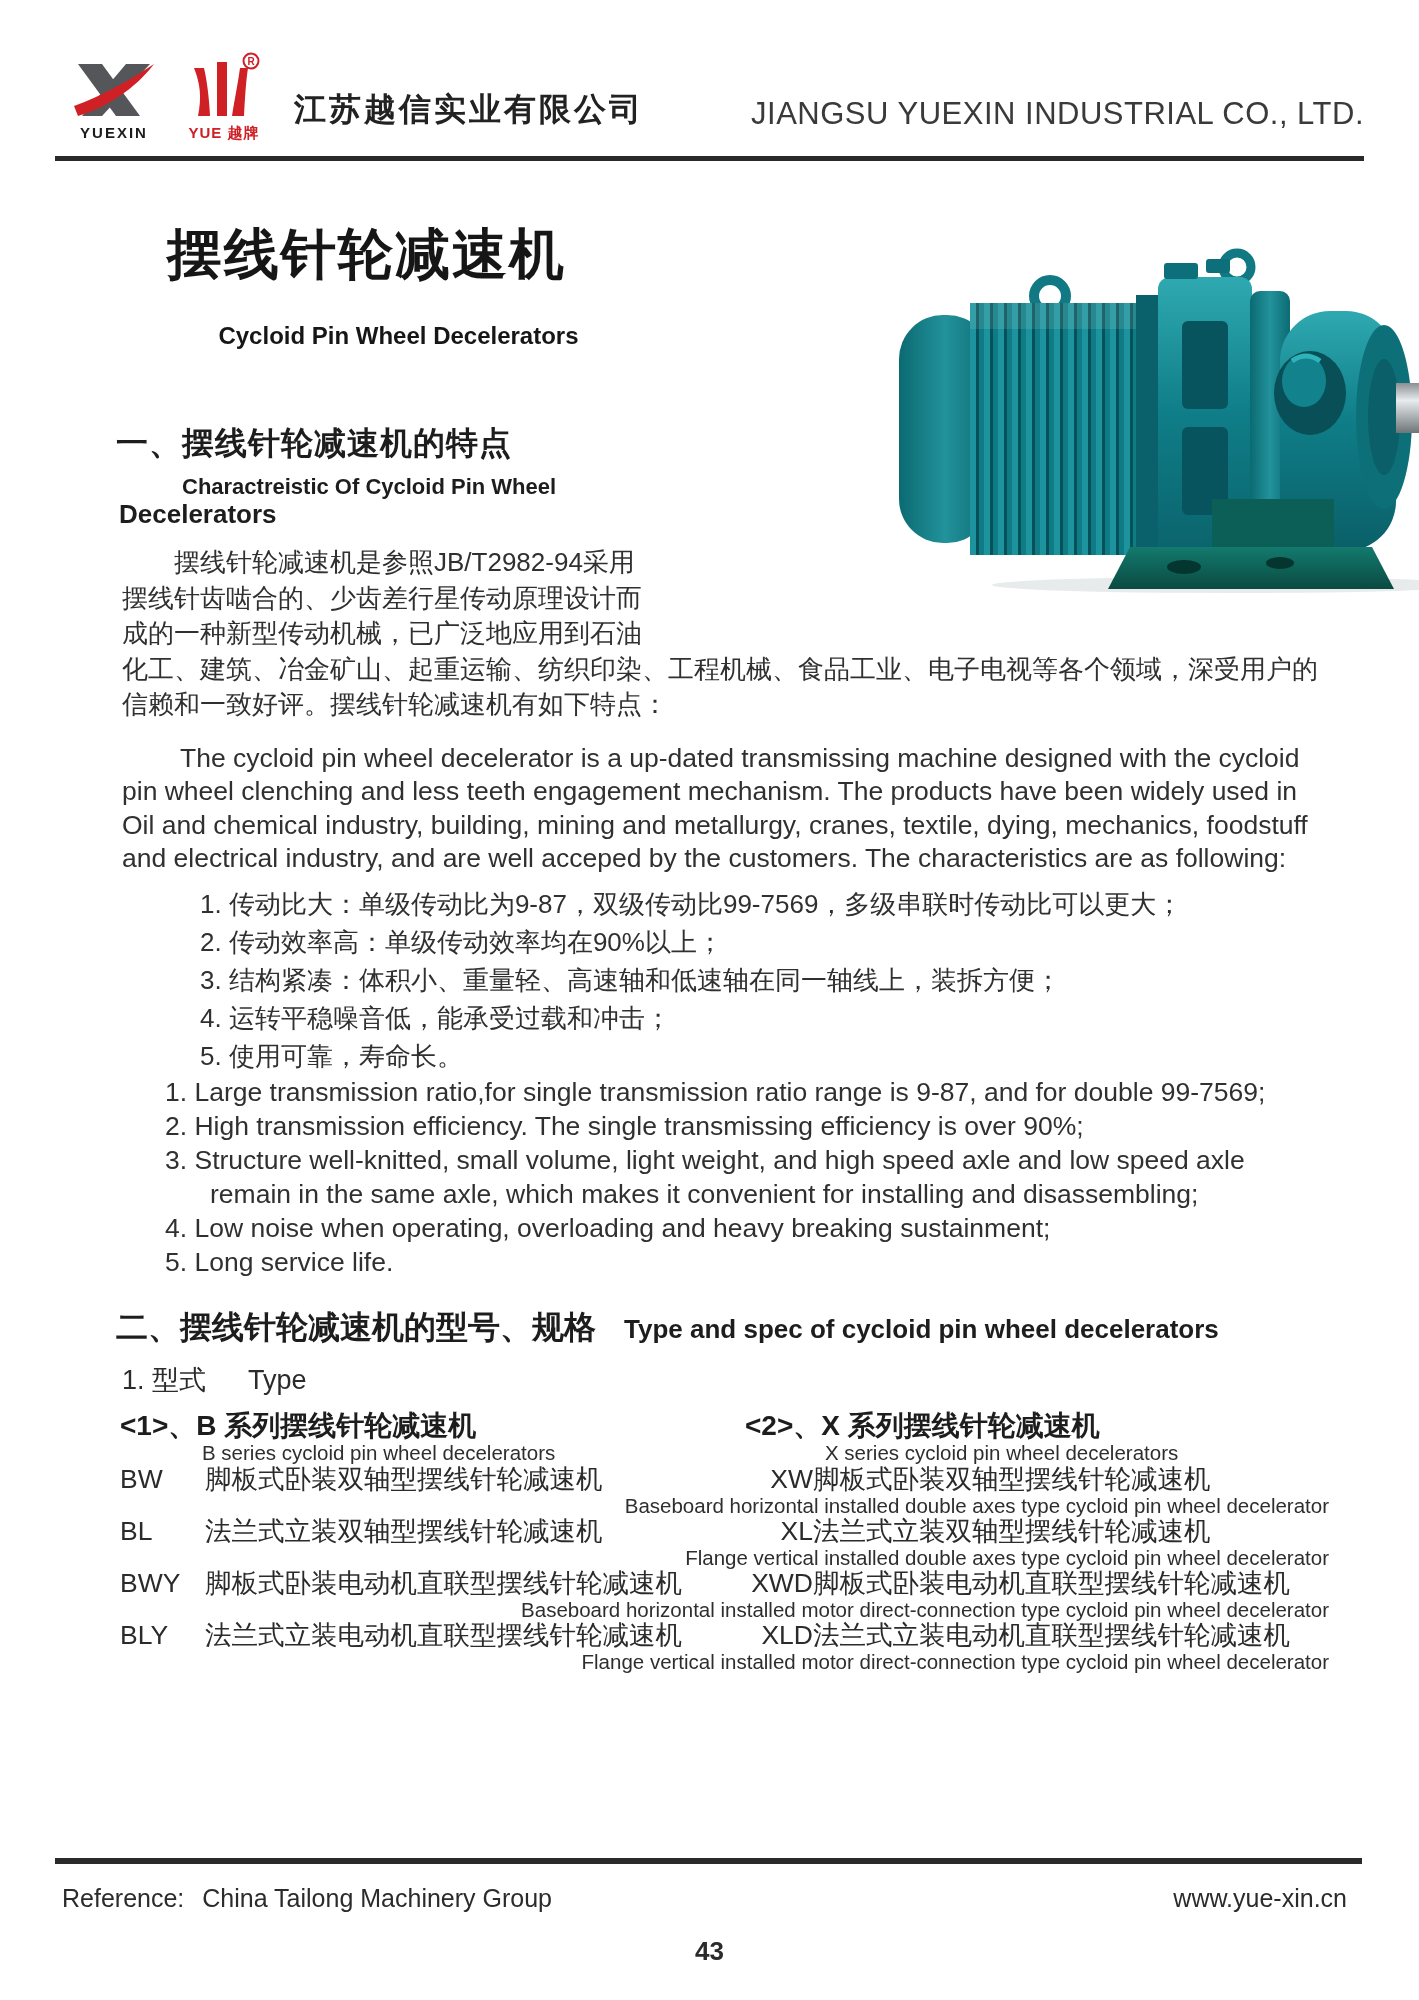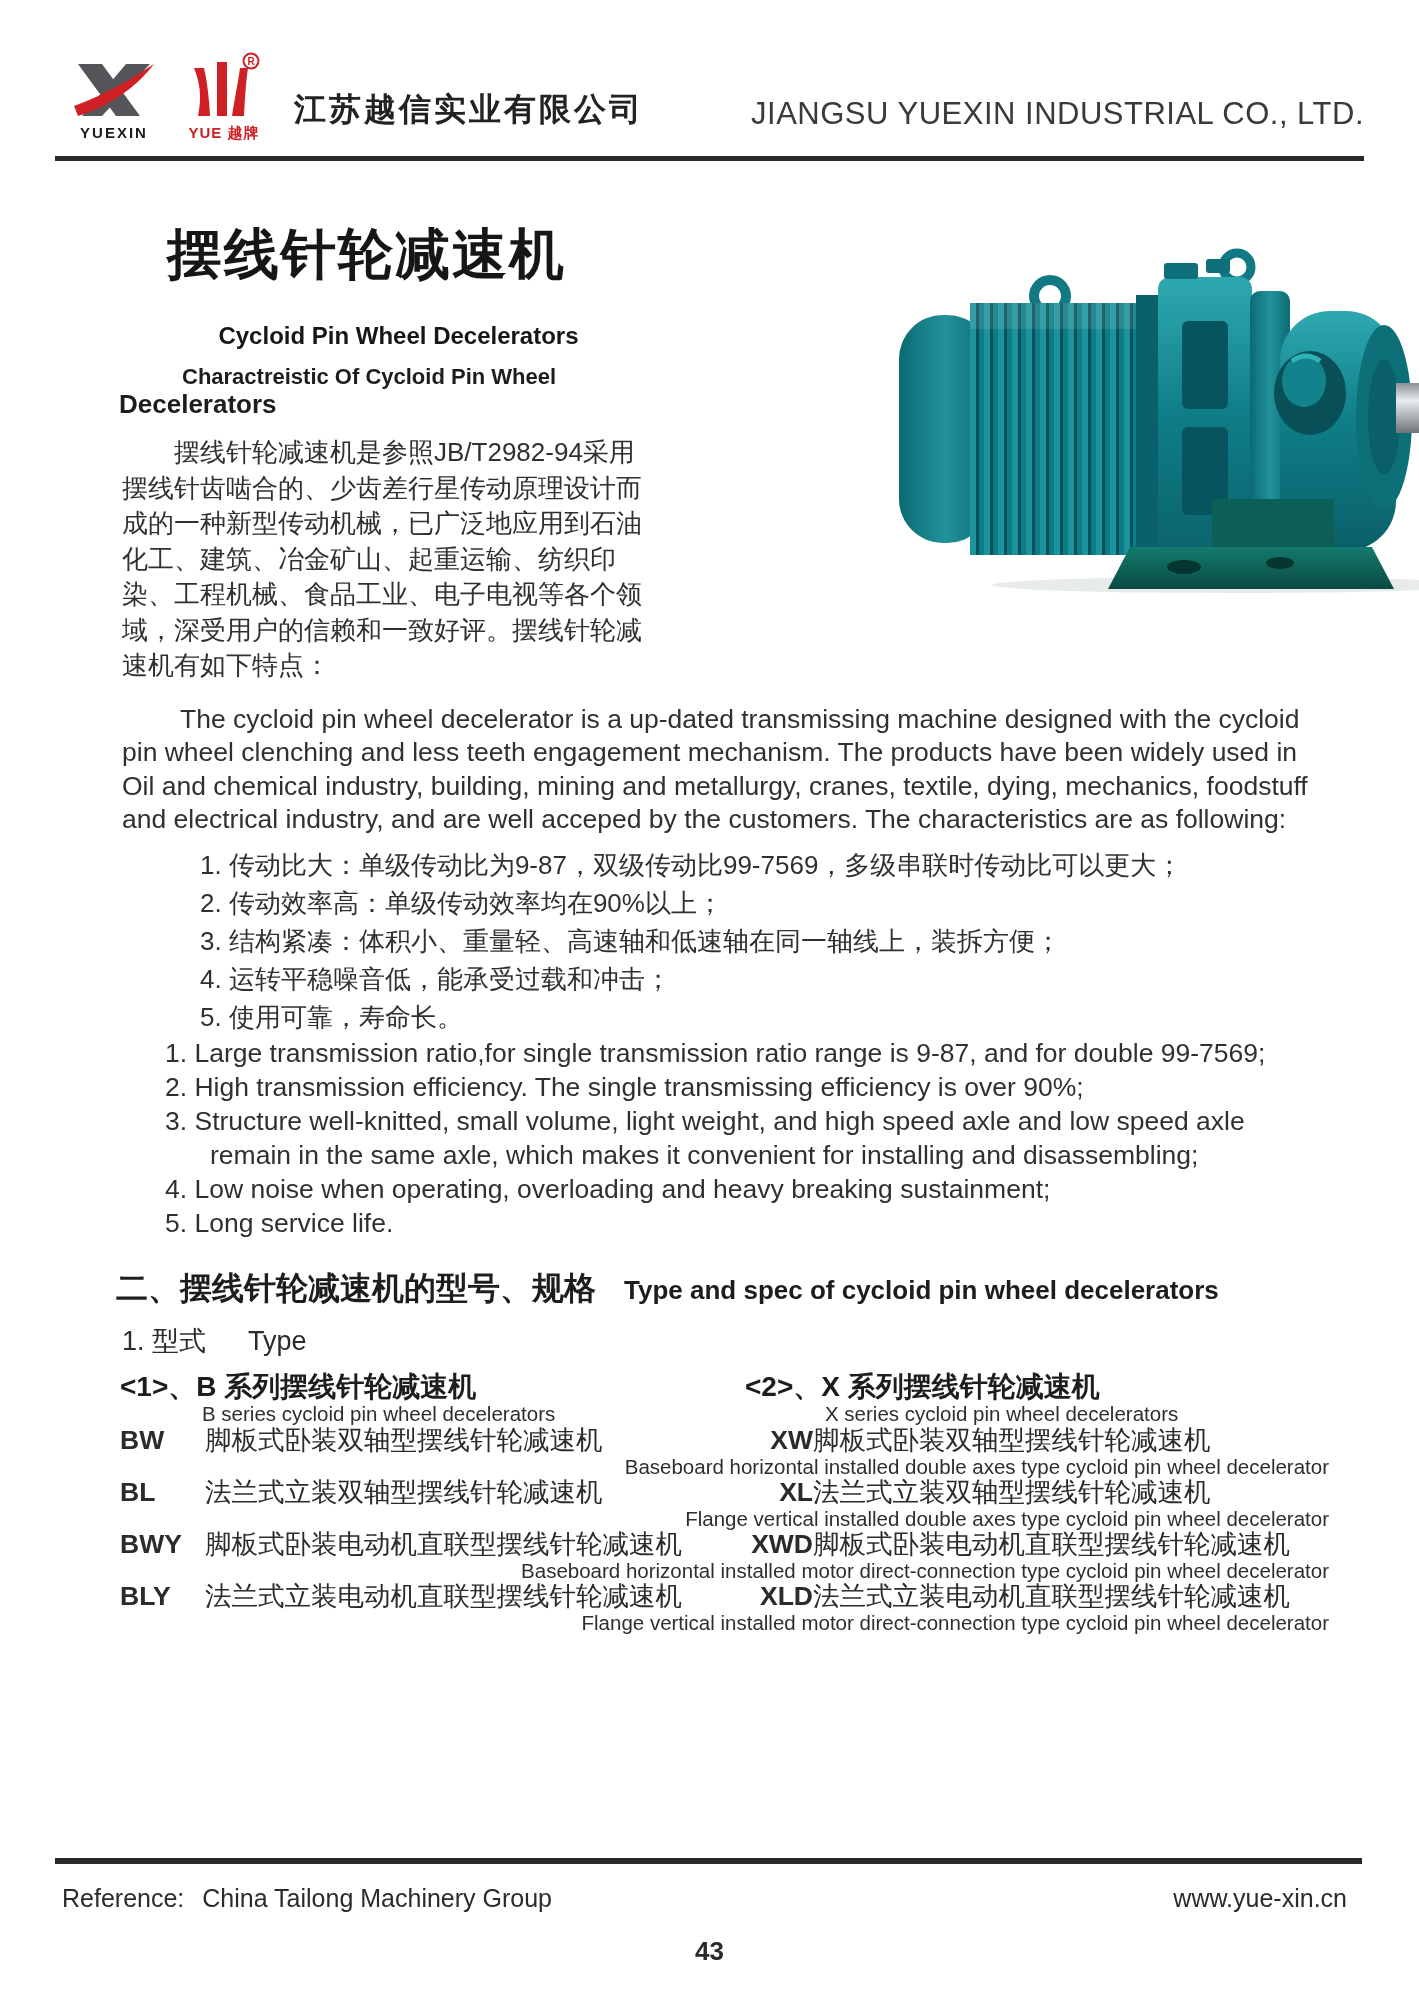--- a/index.html
+++ b/index.html
@@ -43,21 +43,21 @@
   .types{margin:16px 0 0 -2px;}
   .series-line{display:flex;}
   .series-col-l{width:625px;}
   .series-cn{font-size:28px;line-height:30px;font-weight:bold;color:#1d1d1d;}
   .series-en{font-size:20.5px;line-height:24px;color:#2e2e2e;}
   .series-col-l .series-en{margin-left:82px;}
   .series-col-r .series-en{margin-left:80px;}
   .t-line{display:flex;font-size:26.5px;line-height:29px;color:#2b2b2b;}
   .t-left{width:625px;display:flex;}
   .t-right{display:flex;text-align:right;}
-  .t-code{width:85px;flex:none;font-weight:bold;}
+  .t-code{width:85px;flex:none;}
   .t-right .t-code{width:68px;}
   .t-caption{font-size:20.5px;line-height:23px;color:#2e2e2e;margin-left:85px;text-align:right;}
 
   
   .footer-rule{position:absolute;left:55px;right:57px;top:1858px;border-top:6px solid #2a2a2a;}
   .footer-row{position:absolute;left:62px;right:72px;top:1884px;display:flex;font-size:25px;color:#2b2b2b;}
   .ref-value{margin-left:18px;}
   .site{margin-left:auto;}
   .page-num{position:absolute;left:0;right:0;top:1936px;text-align:center;font-size:26px;font-weight:bold;color:#2b2b2b;}
 </style>
@@ -161,20 +161,21 @@
           <polygon points="398,344 640,344 662,386 376,386" fill="url(#gBase)"></polygon>
           <ellipse cx="452" cy="364" rx="17" ry="7" fill="#05352f"></ellipse>
           <ellipse cx="548" cy="360" rx="14" ry="6" fill="#05352f"></ellipse>
         </g>
       </svg>
     </div>
 
     <div class="title-cn">摆线针轮减速机</div>
     <div class="title-en">Cycloid Pin Wheel Decelerators</div>
 
+    <div class="sec-head-cn">一、摆线针轮减速机的特点</div>
     <div class="sec1-head-en1">Charactreistic Of Cycloid Pin Wheel</div>
     <div class="sec1-head-en2">Decelerators</div>
 
     <div class="para-cn">摆线针轮减速机是参照JB/T2982-94采用摆线针齿啮合的、少齿差行星传动原理设计而成的一种新型传动机械，已广泛地应用到石油化工、建筑、冶金矿山、起重运输、纺织印染、工程机械、食品工业、电子电视等各个领域，深受用户的信赖和一致好评。摆线针轮减速机有如下特点：</div>
     <div class="para-en">The cycloid pin wheel decelerator is a up-dated transmissing machine designed with the cycloid pin wheel clenching and less teeth engagement mechanism. The products have been widely used in Oil and chemical industry, building, mining and metallurgy, cranes, textile, dying, mechanics, foodstuff and electrical industry, and are well acceped by the customers. The characteristics are as following:</div>
 
     <div class="list-cn">
       <div class="item">1. 传动比大：单级传动比为9-87，双级传动比99-7569，多级串联时传动比可以更大；</div>
       <div class="item">2. 传动效率高：单级传动效率均在90%以上；</div>
       <div class="item">3. 结构紧凑：体积小、重量轻、高速轴和低速轴在同一轴线上，装拆方便；</div>

